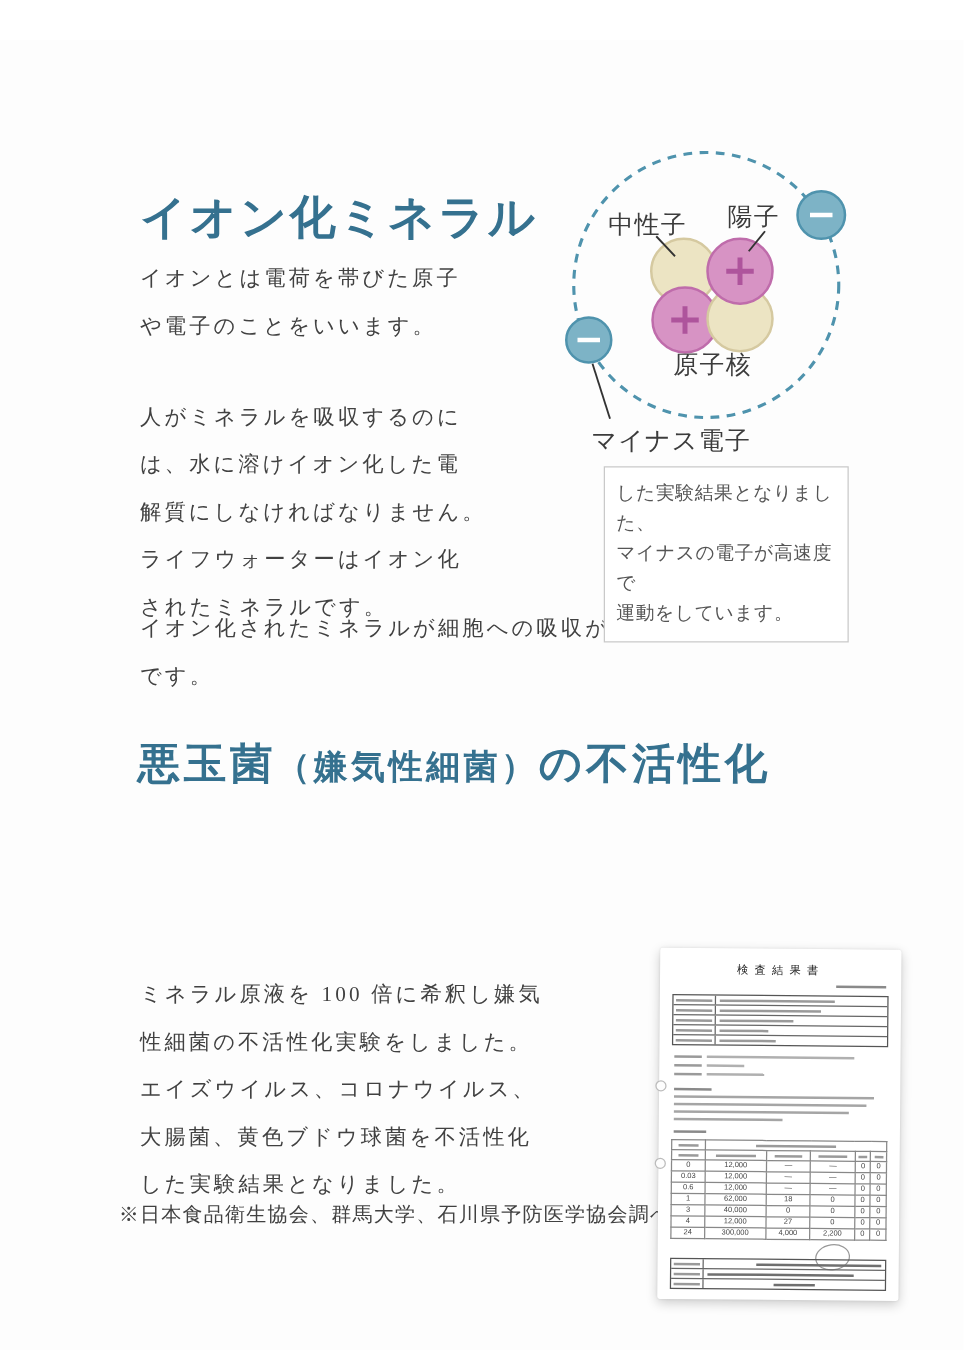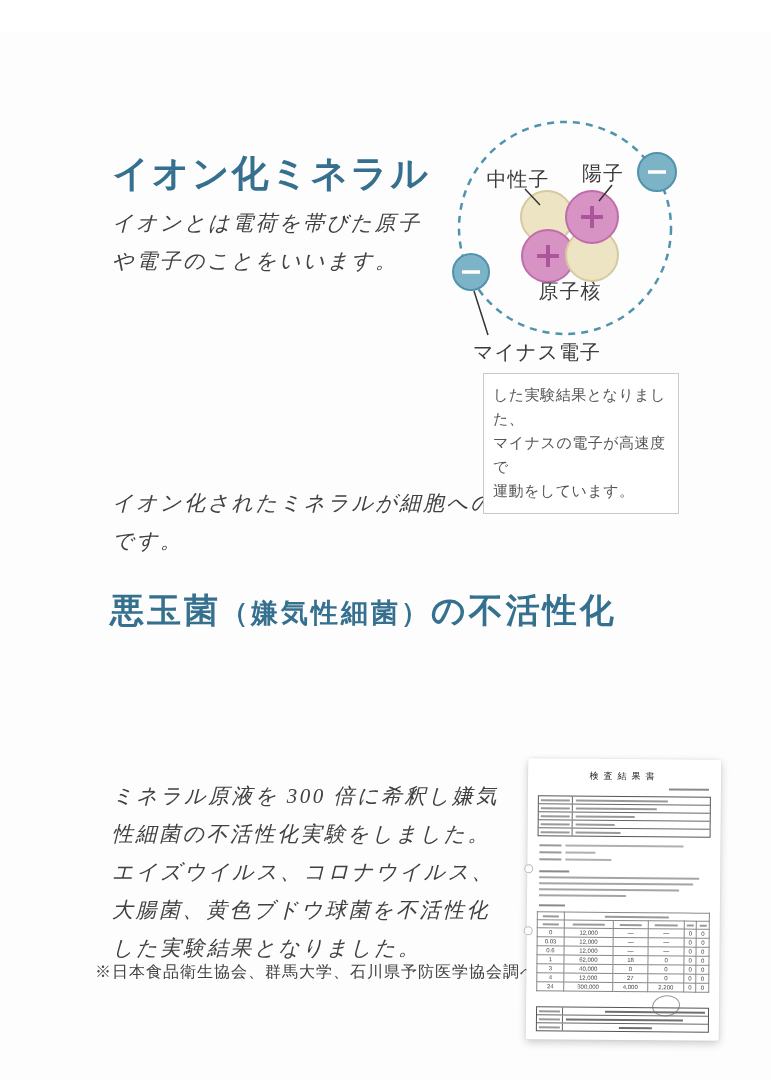--- a/index.html
+++ b/index.html
@@ -3,21 +3,21 @@
 <meta charset="utf-8">
 <style>
   html,body{margin:0;padding:0;}
   body{width:771px;height:1080px;background:#ffffff;font-family:"Liberation Serif","DejaVu Serif",serif;}
   .page{position:relative;width:771px;height:1080px;background:#fdfdfd;overflow:hidden;margin-top:32px;}
 
   .h1{position:absolute;left:112px;top:117px;font-size:37px;font-weight:bold;color:var(--accent);letter-spacing:2px;}
   .h2{position:absolute;left:110px;top:556px;font-weight:bold;color:var(--accent);letter-spacing:3px;font-size:34px;white-space:nowrap;text-align:right;}
   .h2 .small{font-size:27px;}
 
-  .body-text{position:absolute;color:var(--body);font-size:21px;line-height:38px;letter-spacing:2.5px;white-space:pre-line;font-style:italic;}
+  .body-text{position:absolute;color:var(--body);font-size:17px;line-height:38px;letter-spacing:2.5px;white-space:pre-line;}
   .p1{left:112px;top:172px;width:370px;}
   .p2{left:112px;top:283px;width:370px;}
   .p3{left:112px;top:452px;width:580px;}
   .p4{left:112px;top:630px;width:600px;letter-spacing:1.5px;line-height:37px;}
   .p5{left:112px;top:745px;width:420px;}
   .footnote{position:absolute;left:95px;top:930px;font-size:16px;color:var(--body);letter-spacing:1px;white-space:nowrap;}
 
   .atom-svg{position:absolute;left:430px;top:75px;}
   .atom-label{font-family:"Liberation Sans","DejaVu Sans",sans-serif;font-size:20px;fill:var(--label);letter-spacing:1px;}
 
@@ -51,20 +51,25 @@
   .punch{position:absolute;left:-3px;width:7px;height:7px;border:1px solid #bbb;border-radius:50%;background:#fdfdfd;}
 </style>
 </head>
 <body>
 
 <div class="page">
 
   <div class="h1">イオン化ミネラル</div>
   <div class="body-text p1">イオンとは電荷を帯びた原子
 や電子のことをいいます。</div>
+  <div class="body-text p2">人がミネラルを吸収するのに
+は、水に溶けイオン化した電
+解質にしなければなりません。
+ライフウォーターはイオン化
+されたミネラルです。</div>
   <div class="body-text p3">イオン化されたミネラルが細胞への吸収が高いの
 です。</div>
 
   <svg class="atom-svg" width="290" height="265" viewBox="0 0 290 265">
     <circle cx="135" cy="121" r="106" fill="none" stroke="#4f93ad" stroke-width="2.5" stroke-dasharray="7 6"></circle>
 
     <circle cx="117" cy="110" r="26" stroke-width="2" stroke="#d5c9a0" fill="#ece4c3"></circle>
     <g>
       <circle cx="118" cy="149" r="26" stroke-width="2" stroke="#bf6cab" fill="#d793c4"></circle>
       <path d="M107,149 h22 M118,138 v22" stroke="#ae549c" stroke-width="4" fill="none"></path>
@@ -92,21 +97,21 @@
     <text class="atom-label" x="173" y="73" text-anchor="middle">陽子</text>
     <text class="atom-label" x="140" y="191" text-anchor="middle">原子核</text>
     <text class="atom-label" x="107" y="252" text-anchor="middle">マイナス電子</text>
   </svg>
 
   <div class="infobox">した実験結果となりました、
 マイナスの電子が高速度で
 運動をしています。</div>
 
   <div class="h2"><span>悪玉菌</span><span class="small">（嫌気性細菌）</span><span>の不活性化</span></div>
-  <div class="body-text p5">ミネラル原液を 300 倍に希釈し嫌気
+  <div class="body-text p5">ミネラル原液を 100 倍に希釈し嫌気
 性細菌の不活性化実験をしました。
 エイズウイルス、コロナウイルス、
 大腸菌、黄色ブドウ球菌を不活性化
 した実験結果となりました。</div>
   <div class="footnote">※日本食品衛生協会、群馬大学、石川県予防医学協会調べ</div>
 
   <div class="paper">
     <div class="rtitle">検査結果書</div>
     <div class="ref-bar"></div>
 

